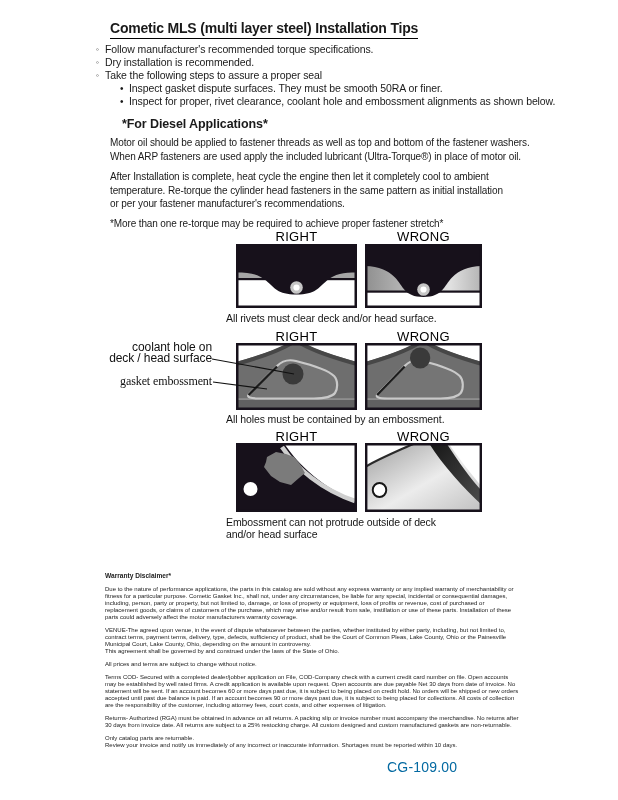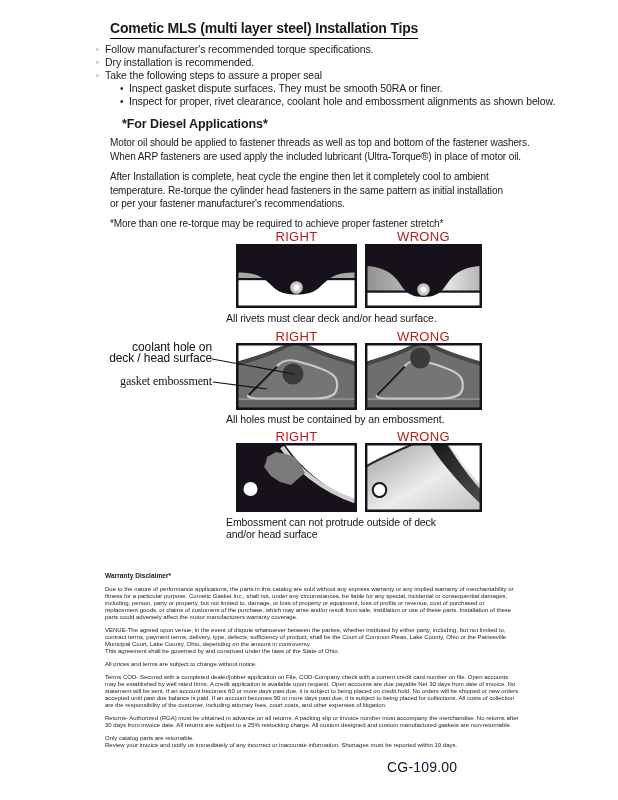--- a/index.html
+++ b/index.html
@@ -14,40 +14,40 @@
   .b-mark{width:9px;flex:0 0 9px;font-size:8px;line-height:13px;}
   .sub{margin-left:24px;}
   .b-mark.dot{font-size:10px;}
 
   .diesel-h{position:absolute;left:110px;top:117px;font-size:12.5px;font-weight:bold;letter-spacing:-0.1px;margin-left:12px;}
   .bodytext{position:absolute;left:110px;width:440px;font-size:10px;line-height:13.5px;
             letter-spacing:-0.12px;white-space:pre-line;}
   .p1{top:136px;} .p2{top:170px;} .p3{top:217px;}
 
   .labels-pair,.panel-pair{position:absolute;left:236px;display:flex;gap:8px;}
-  .plabel{font-size:13px;letter-spacing:0.3px;text-align:center;color:#b91c1c;line-height:14px;}
+  .plabel{font-size:13px;letter-spacing:0.3px;text-align:center;color:#000000;line-height:14px;}
   .plabel.w121{width:121px;} .plabel.w117{width:117px;}
   .panel-pair svg{display:block;}
   .caption{position:absolute;left:226px;font-size:10.5px;letter-spacing:-0.1px;line-height:12px;
            color:#151515;white-space:pre-line;}
 
   .r1-labels{top:230px;} .r1-panels{top:244px;} .r1-cap{top:312px;}
   .r2-labels{top:330px;} .r2-panels{top:343px;} .r2-cap{top:413px;}
   .r3-labels{top:430px;} .r3-panels{top:443px;} .r3-cap{top:516px;}
 
   .sidelabel{position:absolute;left:100px;width:112px;text-align:right;font-size:12px;
              line-height:10.5px;letter-spacing:-0.1px;color:#111;}
   .sl1{top:342px;} .sl2{top:376px;font-family:Liberation Serif, serif;}
   .leader{position:absolute;left:210px;top:352px;z-index:5;}
 
   .legal{position:absolute;left:105px;top:572px;width:414px;color:#222;}
   .legal .lh{font-size:6.6px;font-weight:bold;margin:0 0 7px 0;}
   .legal p{font-size:6px;line-height:7px;margin:0 0 6px 0;white-space:pre-line;letter-spacing:0;}
 
-  .footer-code{position:absolute;left:387px;top:759px;font-size:14px;letter-spacing:0.2px;color:#0f172a;}
+  .footer-code{position:absolute;left:387px;top:759px;font-size:14px;letter-spacing:0.2px;color:#0369a1;}
 </style>
 </head>
 <body>
 
 <div class="page">
 
   <div class="title">Cometic MLS (multi layer steel) Installation Tips</div>
 
   <div class="bullets">
     <div class="b-row">

